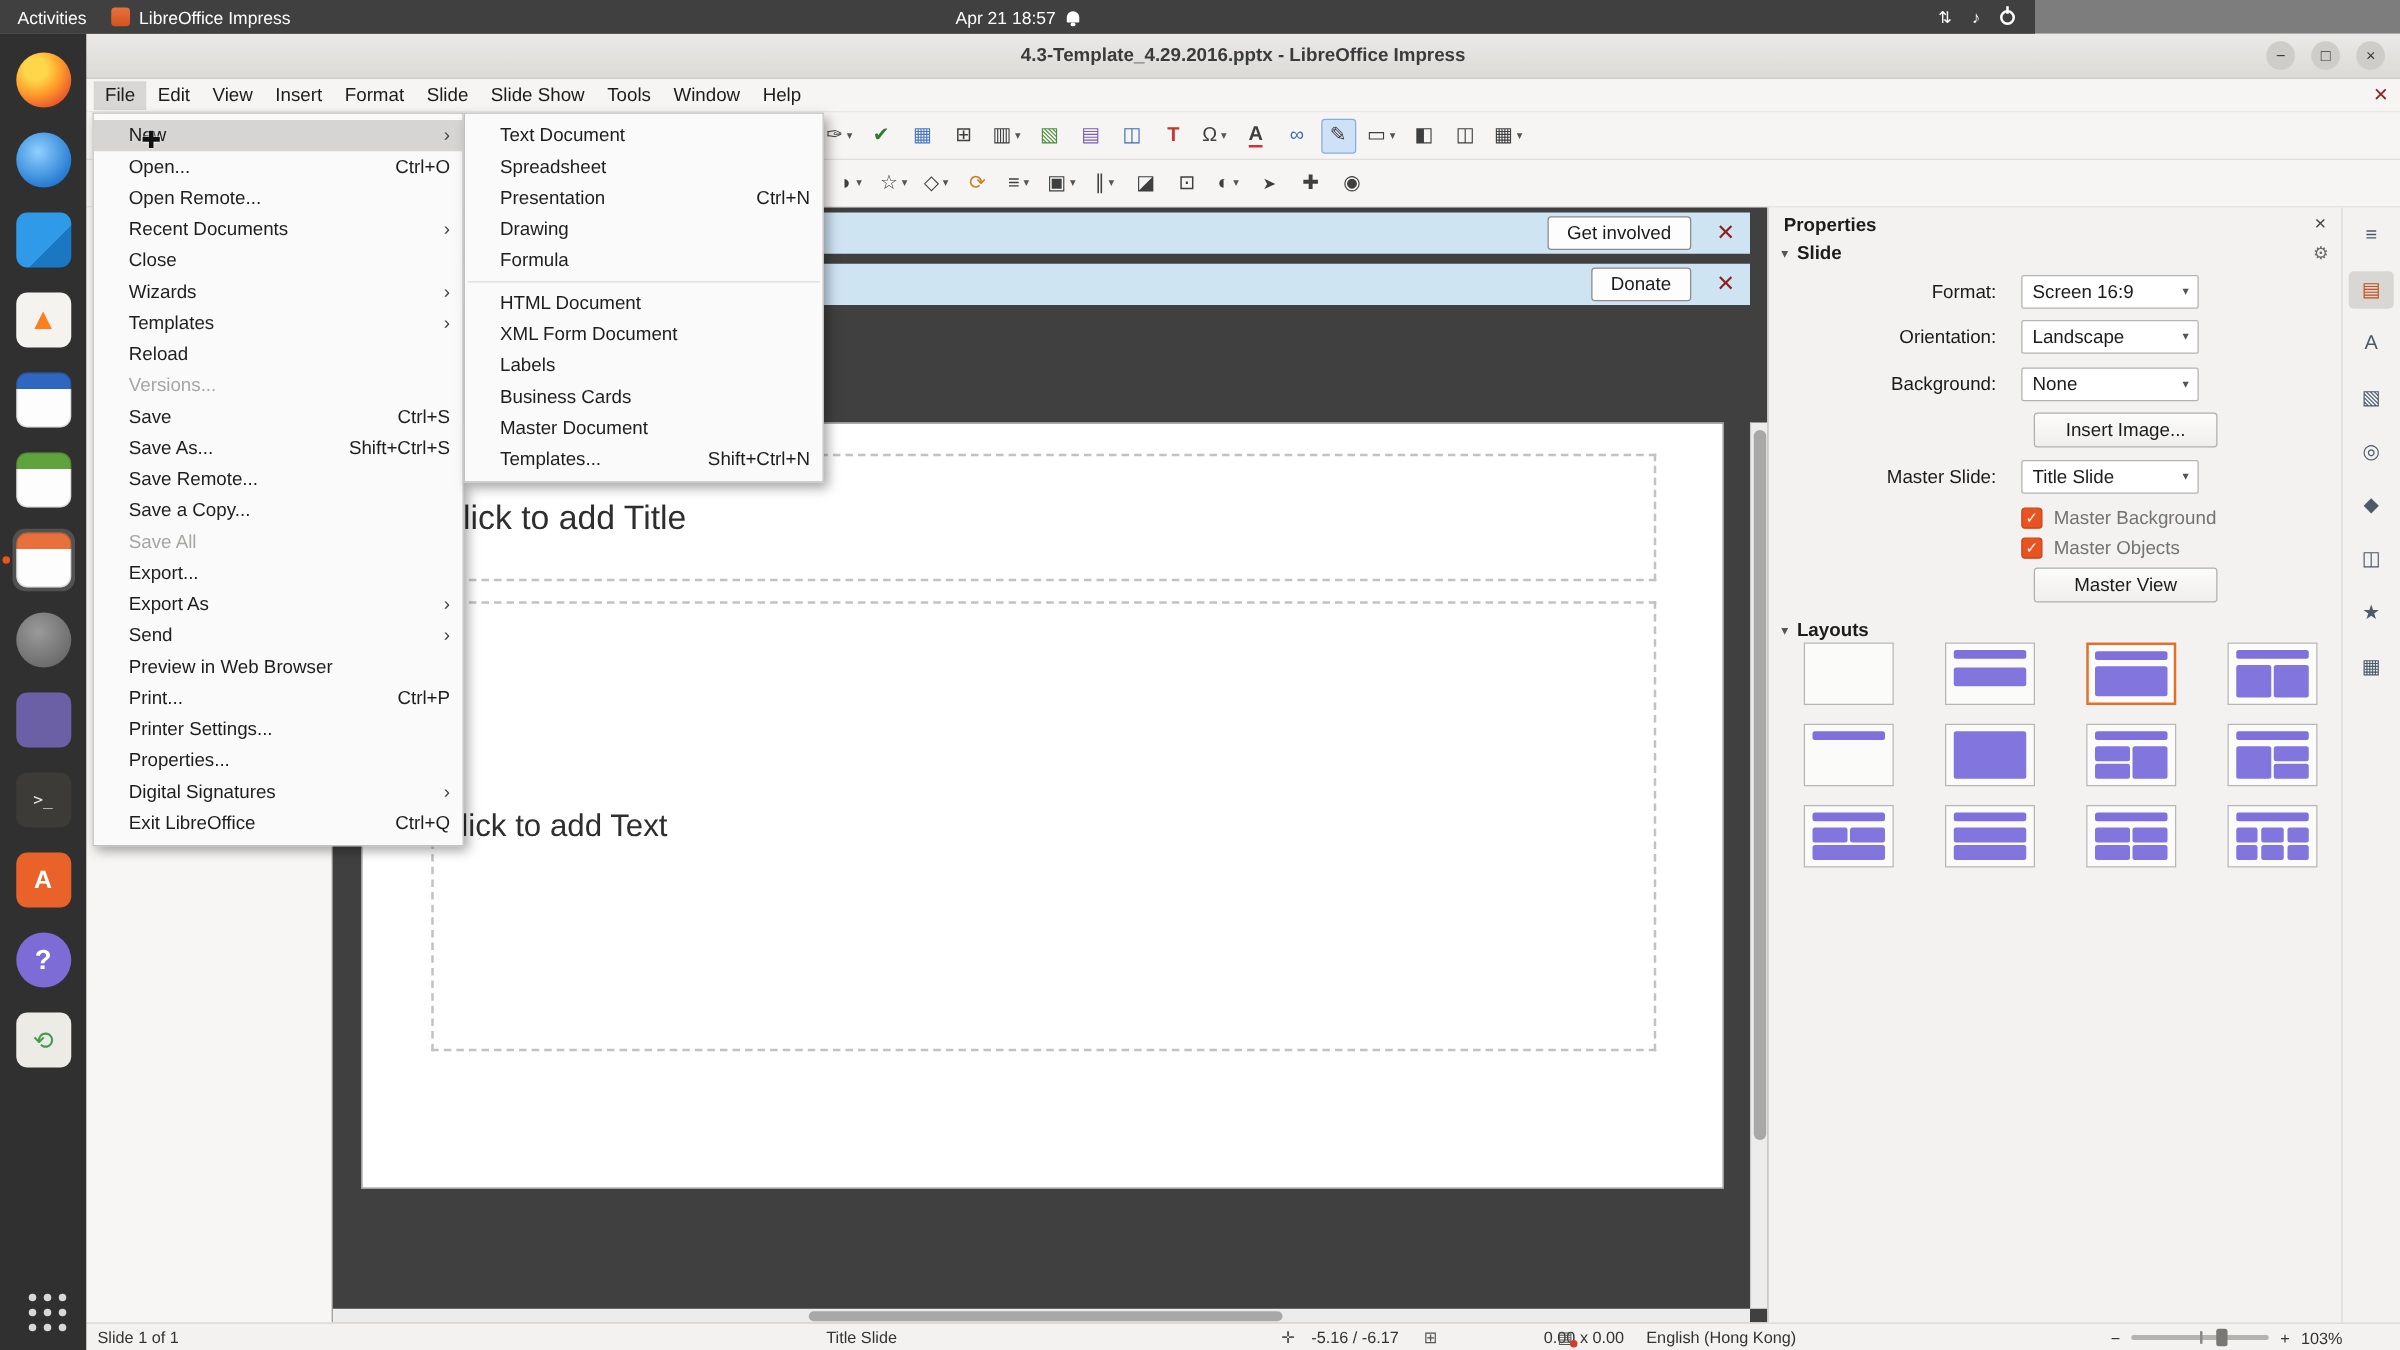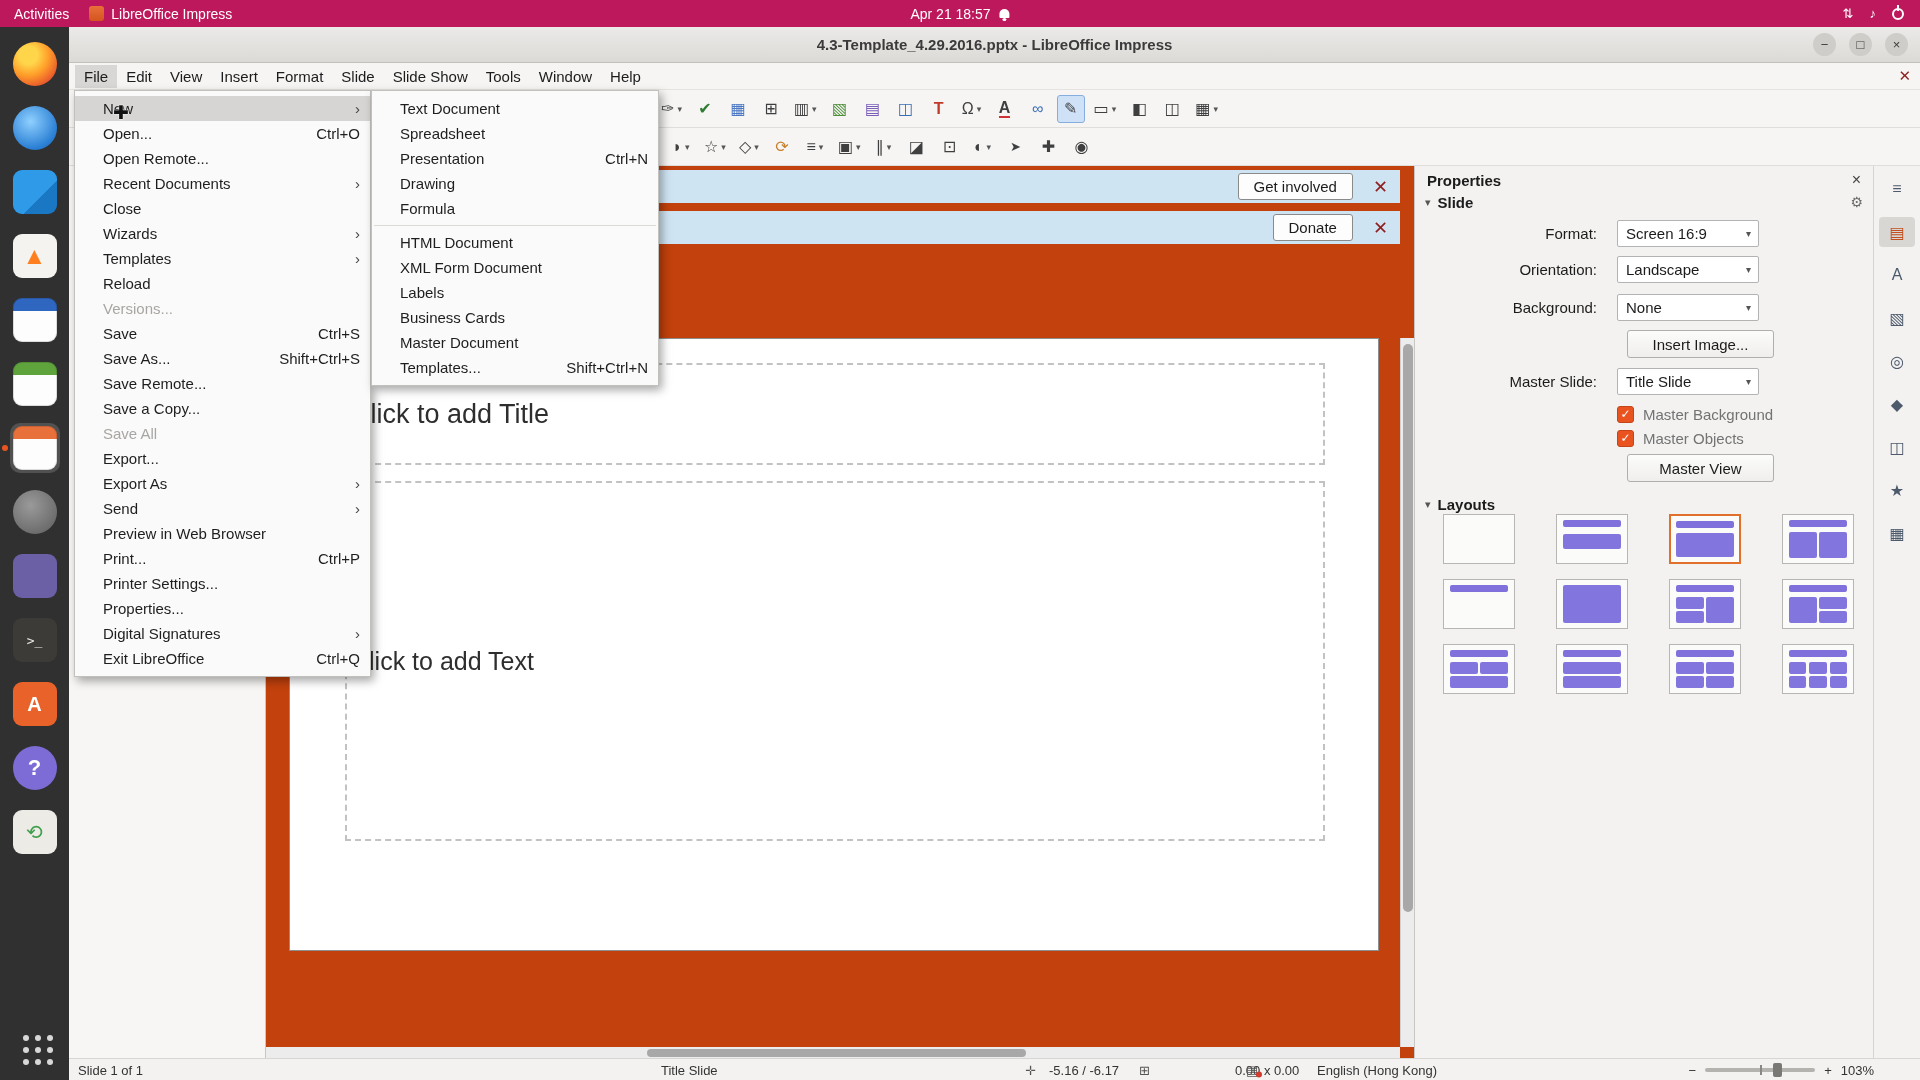--- a/index.html
+++ b/index.html
@@ -1,20 +1,20 @@
 <!DOCTYPE html>
 <html><head>
 <meta charset="utf-8">
 <style>
   *{margin:0;padding:0;box-sizing:border-box;font-family:"Liberation Sans","DejaVu Sans",sans-serif;}
   html,body{width:1920px;height:1080px;overflow:hidden;background:#000;}
   #screen{position:relative;width:1920px;height:1080px;background:#7d7d7d;}
 
   
-  .topbar{position:absolute;top:0;left:0;width:1920px;height:27px;background:#be185d;color:#fff;
+  .topbar{position:absolute;top:0;left:0;width:1628px;height:27px;background:#404040;color:#fff;
     display:flex;align-items:center;font-size:14px;z-index:500;}
   .tb-left{display:flex;gap:20px;padding-left:14px;align-items:center;}
   .tb-app{display:flex;gap:7px;align-items:center;}
   .app-ico{width:15px;height:15px;border-radius:3px;background:linear-gradient(#e8703a,#d4541f);}
   .tb-center{position:absolute;left:50%;transform:translateX(-50%);display:flex;gap:9px;align-items:center;}
   .bell{width:10px;height:9px;background:#fff;border-radius:5px 5px 1px 1px;position:relative;display:inline-block;}
   .bell:after{content:"";position:absolute;left:3px;bottom:-3px;width:4px;height:3px;background:#fff;border-radius:50%;}
   .tb-right{margin-left:auto;display:flex;gap:16px;padding-right:16px;align-items:center;}
   .tray-glyph{font-size:13px;color:#fff;}
   .power{width:12px;height:12px;border:2px solid #fff;border-radius:50%;position:relative;display:inline-block;}
@@ -78,21 +78,21 @@
   .tb-btn[data-name="insert-chart-button"] .tb-glyph{color:#3b6fb5;}
   .tb-btn[data-name="insert-media-button"] .tb-glyph{color:#7a5fb8;}
   .tb-btn[data-name="display-grid-button"] .tb-glyph{color:#4a78c4;}
   .tb-btn[data-name="hyperlink-button"] .tb-glyph{color:#3b6fb5;}
   .tb-btn[data-name="spelling-button"] .tb-glyph{color:#2e7d32;}
   .tb-btn[data-name="rotate-button"] .tb-glyph{color:#c77f2a;}
   .tb-btn[data-name="select-button"] .tb-glyph{font-size:13px;}
 
   .content{flex:1;display:flex;min-height:0;}
   .slide-panel{width:197px;background:#f7f6f5;border-right:1px solid #c9c7c4;}
-  .workspace{flex:1;position:relative;background:#c2410c;min-width:0;overflow:hidden;text-decoration:underline;}
+  .workspace{flex:1;position:relative;background:#404040;min-width:0;overflow:hidden;text-decoration:underline;}
 
   .infobar{position:absolute;left:0;top:4px;height:33px;width:1134px;background:#cfe4f3;display:flex;
     align-items:center;justify-content:flex-end;gap:20px;padding-right:12px;}
   .infobar.second{top:45px;}
   .ib-btn{background:#fdfdfd;border:1px solid #8a8a8a;border-radius:3px;font-size:15px;padding:4px 15px;color:#1c1c1c;}
   .ib-close{color:#8f1f1f;font-weight:bold;font-size:18px;background:none;border:none;}
 
   .slide{position:absolute;left:23px;top:172px;width:1090px;height:613px;background:#fff;border:1px solid #8e8e8e;}
   .ph-box{position:absolute;border:2px dashed #c2c2c2;display:flex;align-items:center;}
   .ph-title{left:55px;top:24px;width:980px;height:102px;font-size:27px;color:#2e2e2e;}

